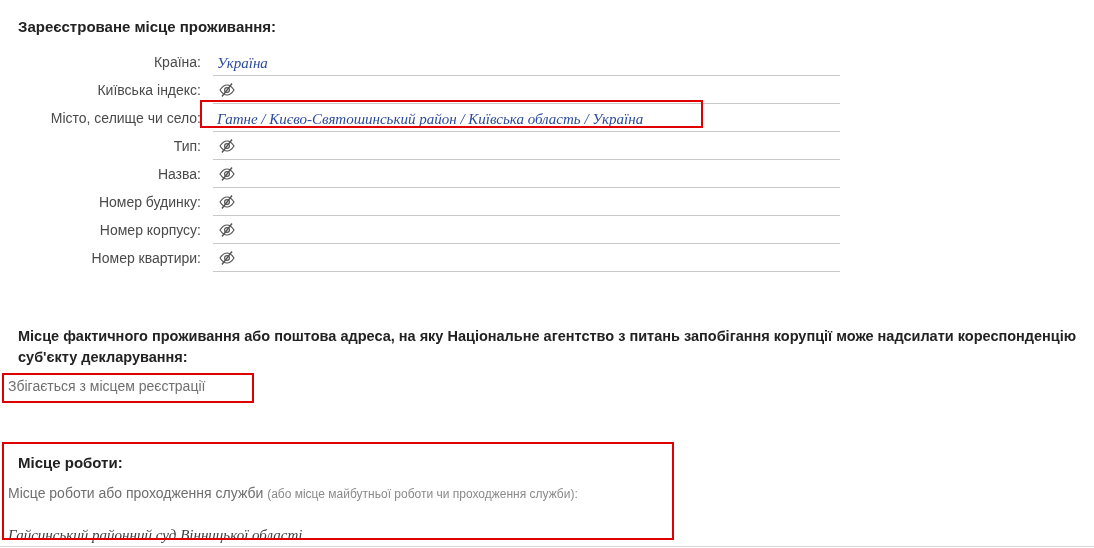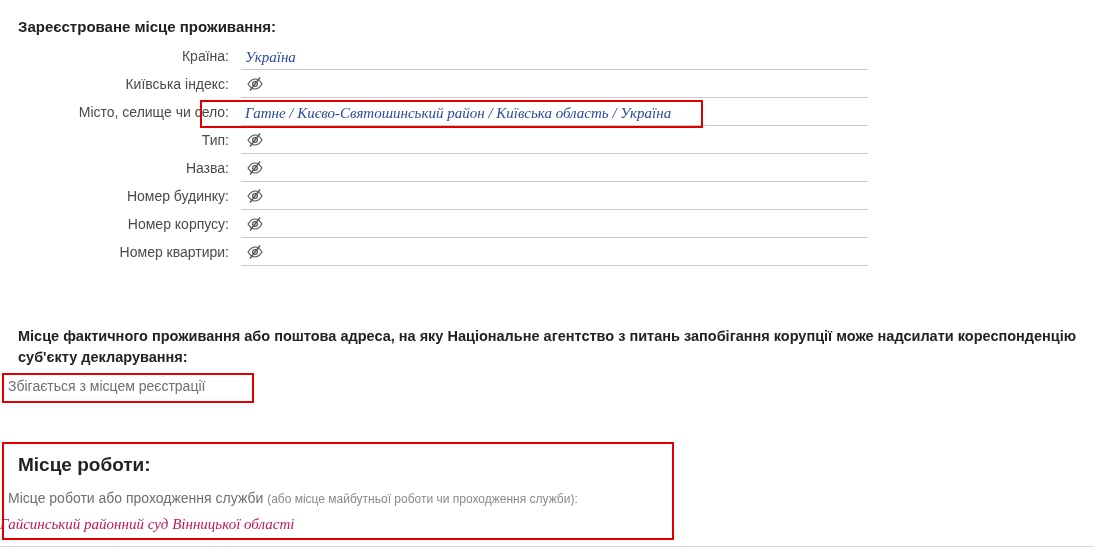--- a/index.html
+++ b/index.html
@@ -33,24 +33,23 @@
 
   #registered-residence-title {
     position: absolute;
     left: 0;
     top: 18px;
   }
 
   .field-table {
     position: absolute;
     left: 0;
-    top: 42px;
+    top: 48px;
     width: 840px;
     border-collapse: collapse;
-    margin-left: 28px;
   }
   .field-table tr {
     height: 28px;
   }
   .field-label {
     font-size: 14px;
     color: #4a4a4a;
     text-align: right;
     padding-right: 12px;
     white-space: nowrap;
@@ -136,44 +135,44 @@
   }
 
   
   #workplace-block {
     position: absolute;
     left: 0;
     top: 442px;
     width: 672px;
   }
   #workplace-title {
-    font-size: 19px;
+    font-size: 15px;
     font-weight: bold;
     color: #222222;
     padding-left: 18px;
     margin-top: 12px;
   }
   #workplace-question {
     font-size: 14px;
     color: #6f6f6f;
     padding-left: 8px;
     margin-top: 14px;
   }
   #workplace-question .sub {
     font-size: 12px;
     color: #8a8a8a;
     margin-top: 35px;
   }
   #workplace-value {
     font-family: "Liberation Serif", serif;
     font-style: italic;
     font-size: 15px;
-    color: #be185d;
-    padding-left: 0;
-    margin-top: 10px;
+    color: #404040;
+    padding-left: 8px;
+    margin-top: 26px;
   }
 
   #bottom-rule {
     position: absolute;
     left: 0;
     top: 546px;
     width: 1094px;
     height: 1px;
     background: #d8d8d8;
   }

